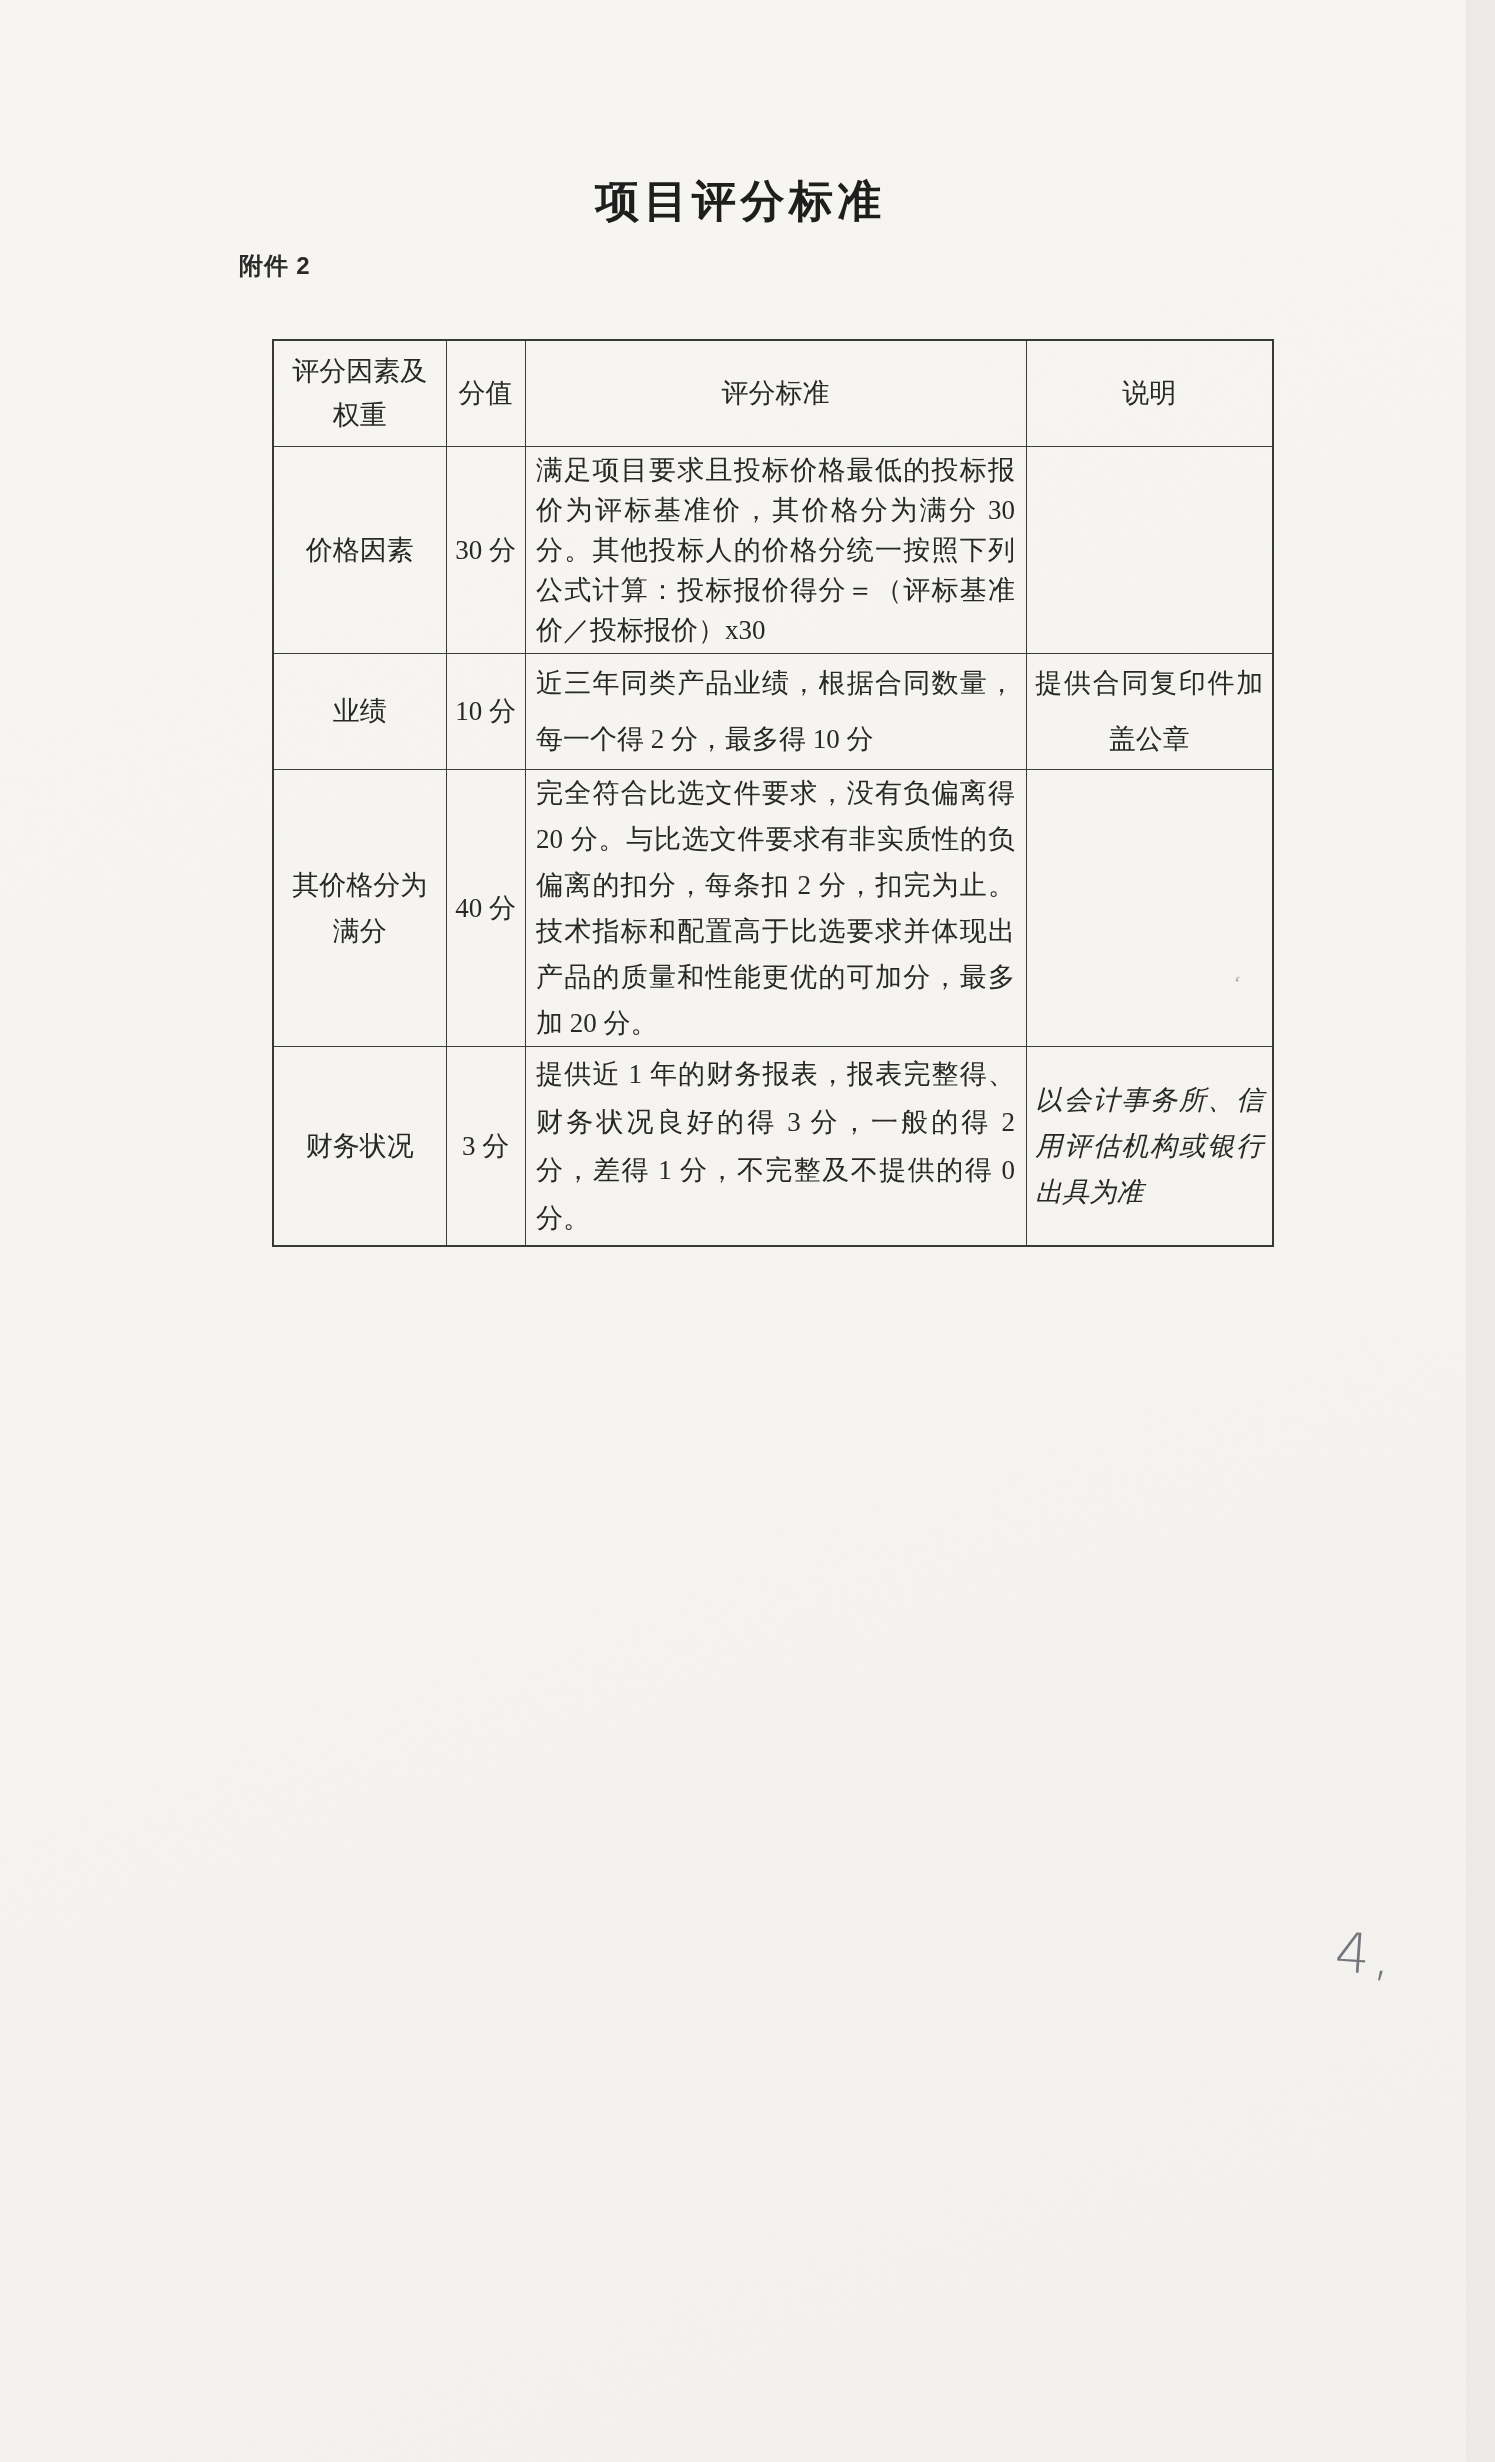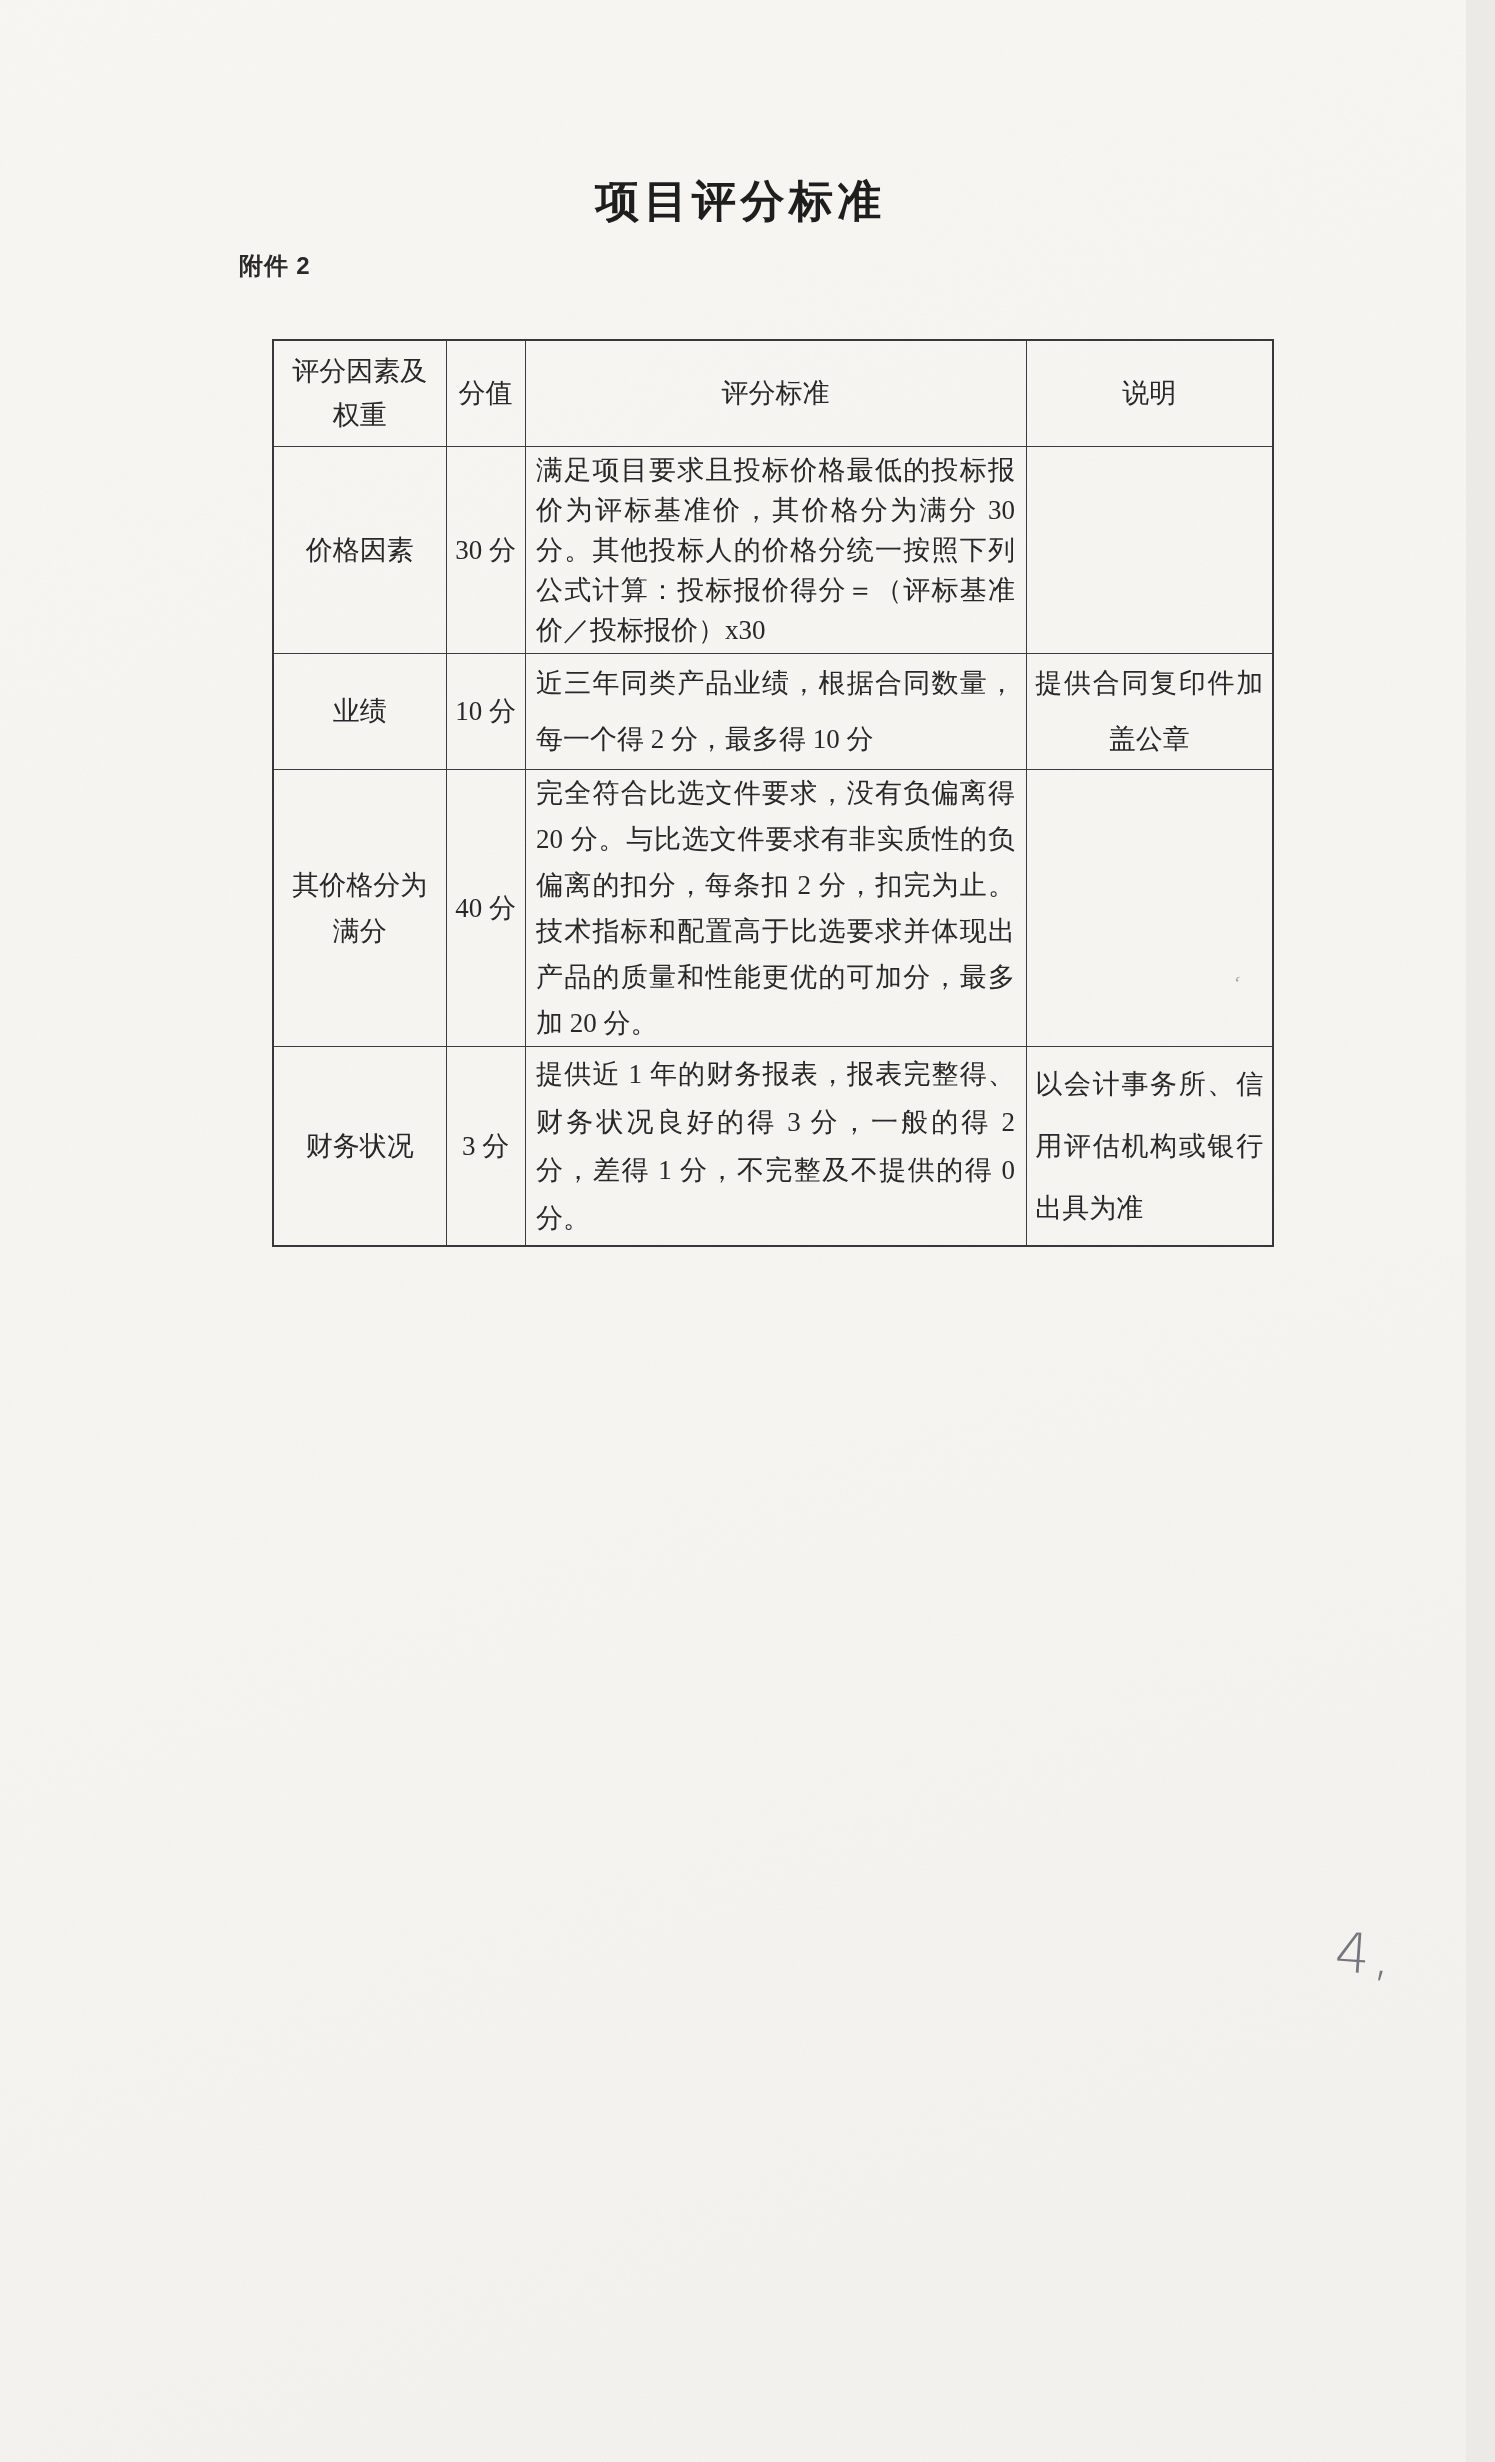--- a/index.html
+++ b/index.html
@@ -75,21 +75,21 @@
   tr.r5 { height: 168px; }
 
   tr.r0 td.c-criteria { line-height: 40px; }
   tr.r1 td.c-criteria { line-height: 56px; }
   tr.r2 td.c-criteria { line-height: 46px; }
   tr.r3 td.c-criteria { line-height: 47px; }
   tr.r4 td.c-criteria { line-height: 48px; }
   tr.r5 td.c-criteria { line-height: 48px; }
 
   tr.r1 td.c-note { line-height: 56px; text-align-last: center; }
-  tr.r4 td.c-note { line-height: 62px; }
+  tr.r4 td.c-note { line-height: 46px; font-style: italic; }
 
   .handwritten {
     position: absolute;
     left: 1335px;
     top: 1922px;
     font-size: 55px;
     color: #60606a;
     font-family: "DejaVu Sans", sans-serif;
     font-weight: 300;
     transform: rotate(4deg);

